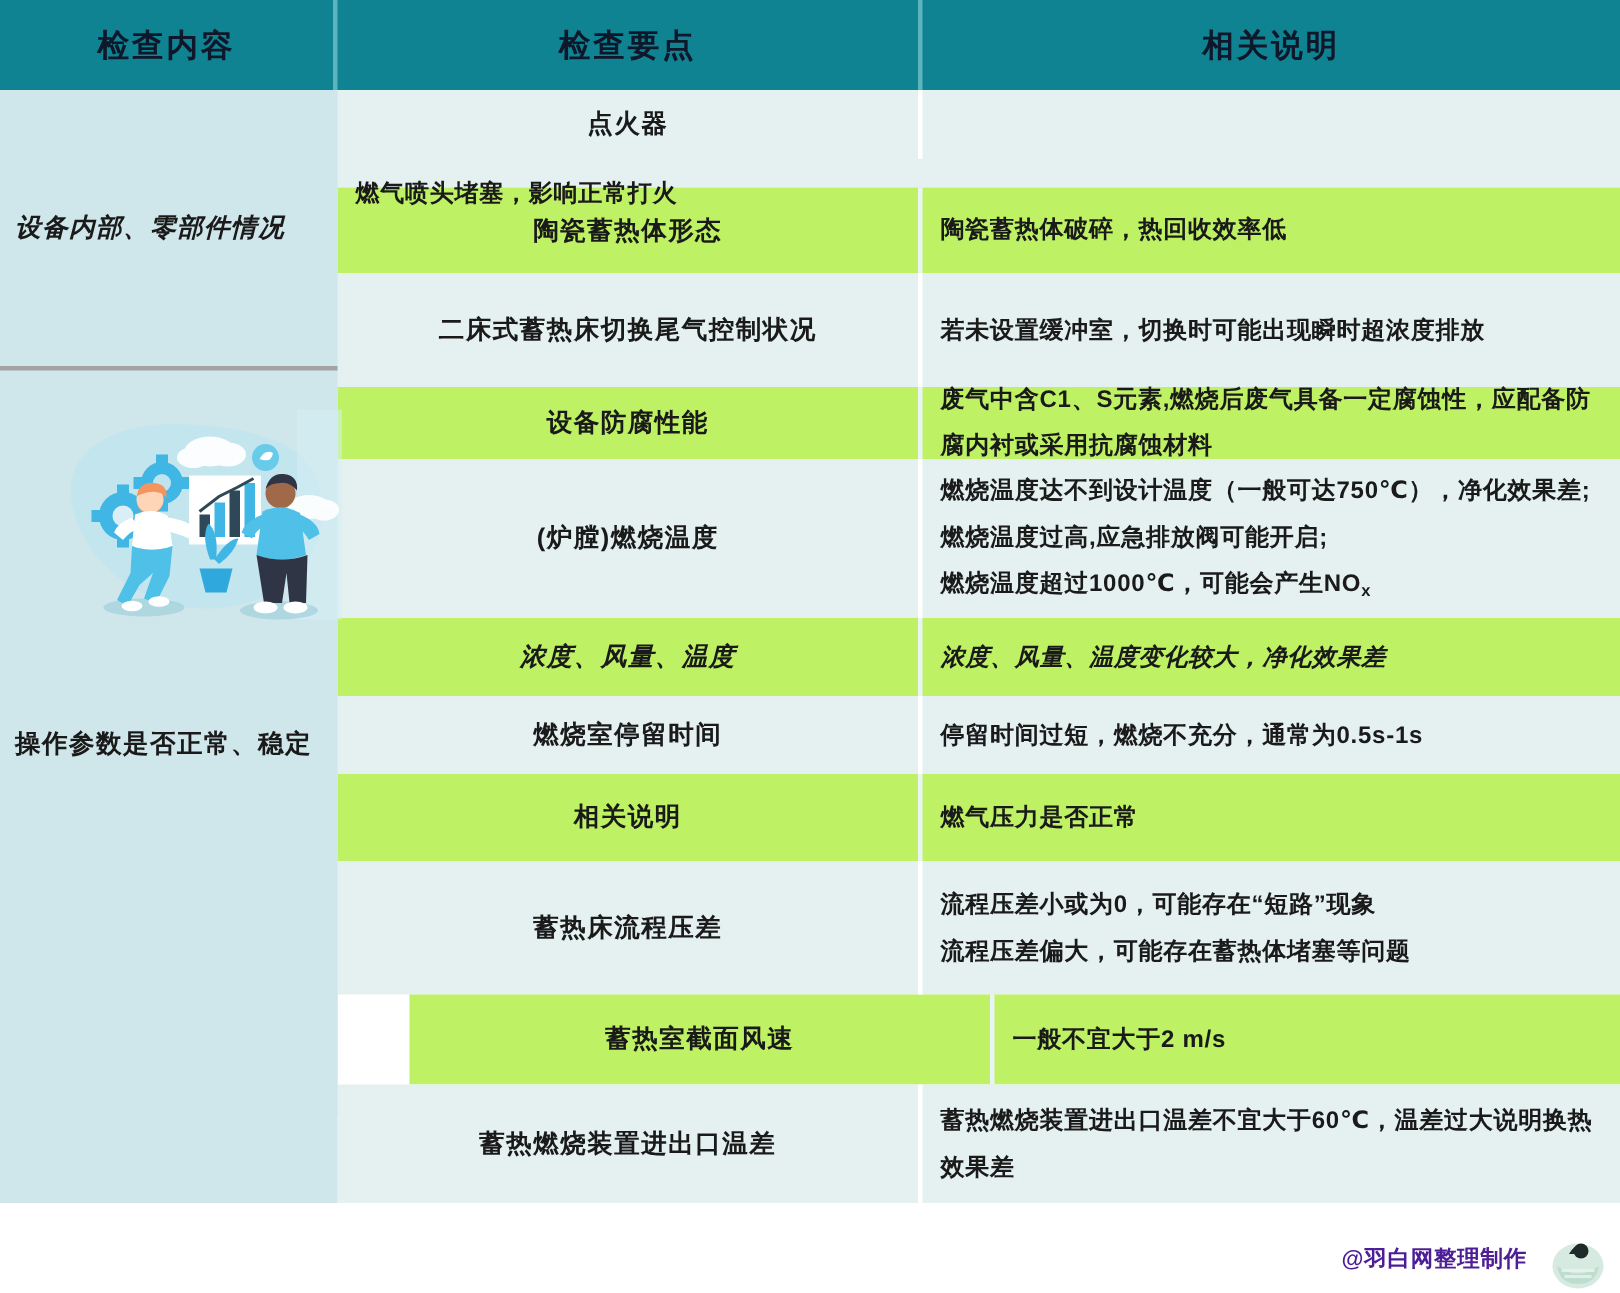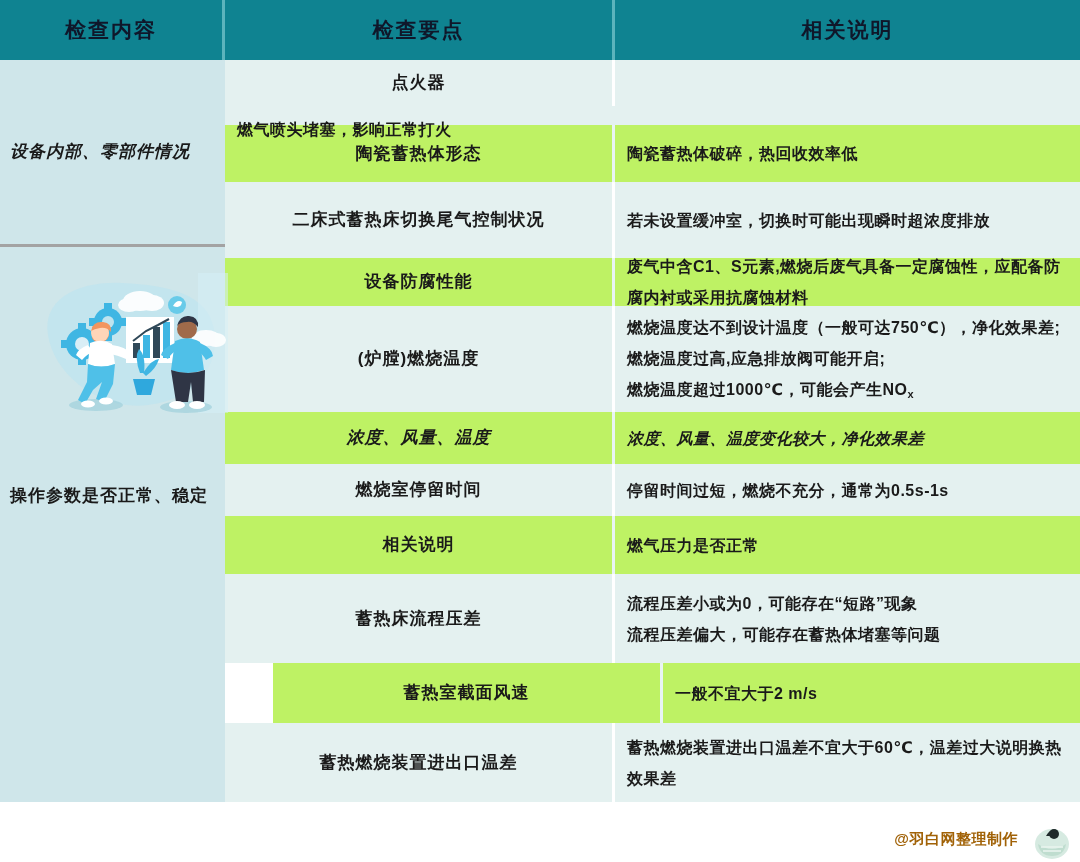--- a/index.html
+++ b/index.html
@@ -141,21 +141,21 @@
     width: 1080px;
     height: 42px;
     background: #ffffff;
   }
   .watermark {
     position: absolute;
     right: 62px;
     top: 10px;
     font-size: 15px;
     font-weight: bold;
-    color: #a16207;
+    color: #4c1d95;
     letter-spacing: 0.5px;
   }
   .brand-logo {
     position: absolute;
     right: 8px;
     top: 2px;
     width: 40px;
     height: 38px;
   }
 </style>

